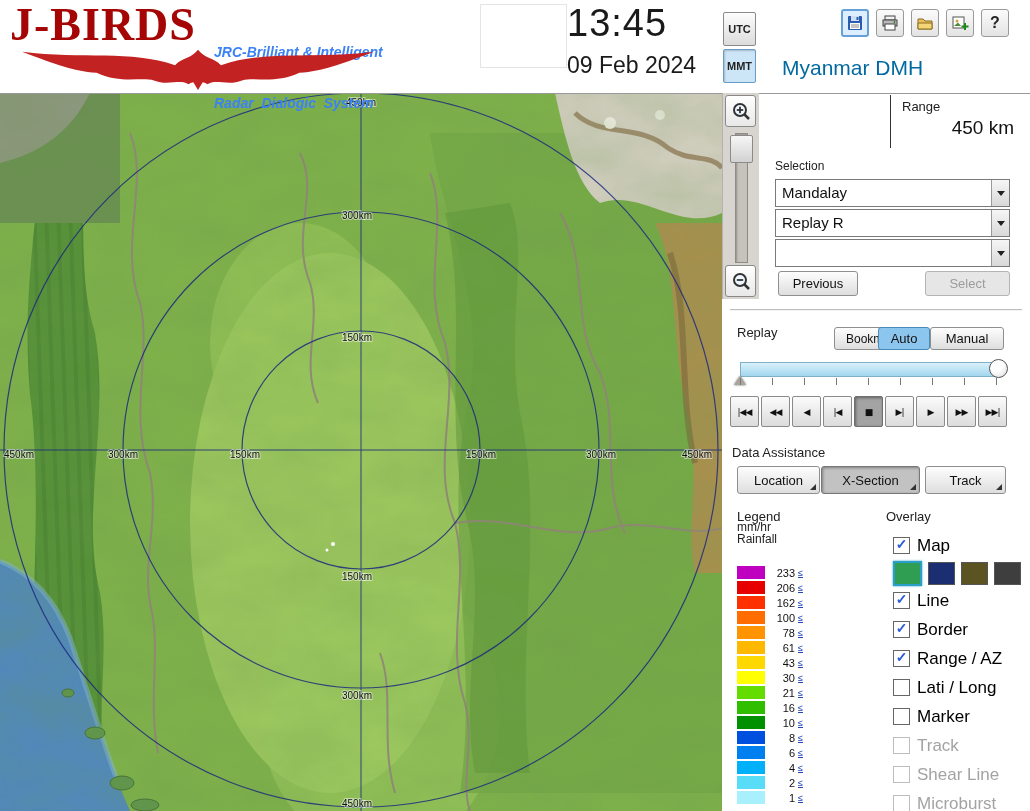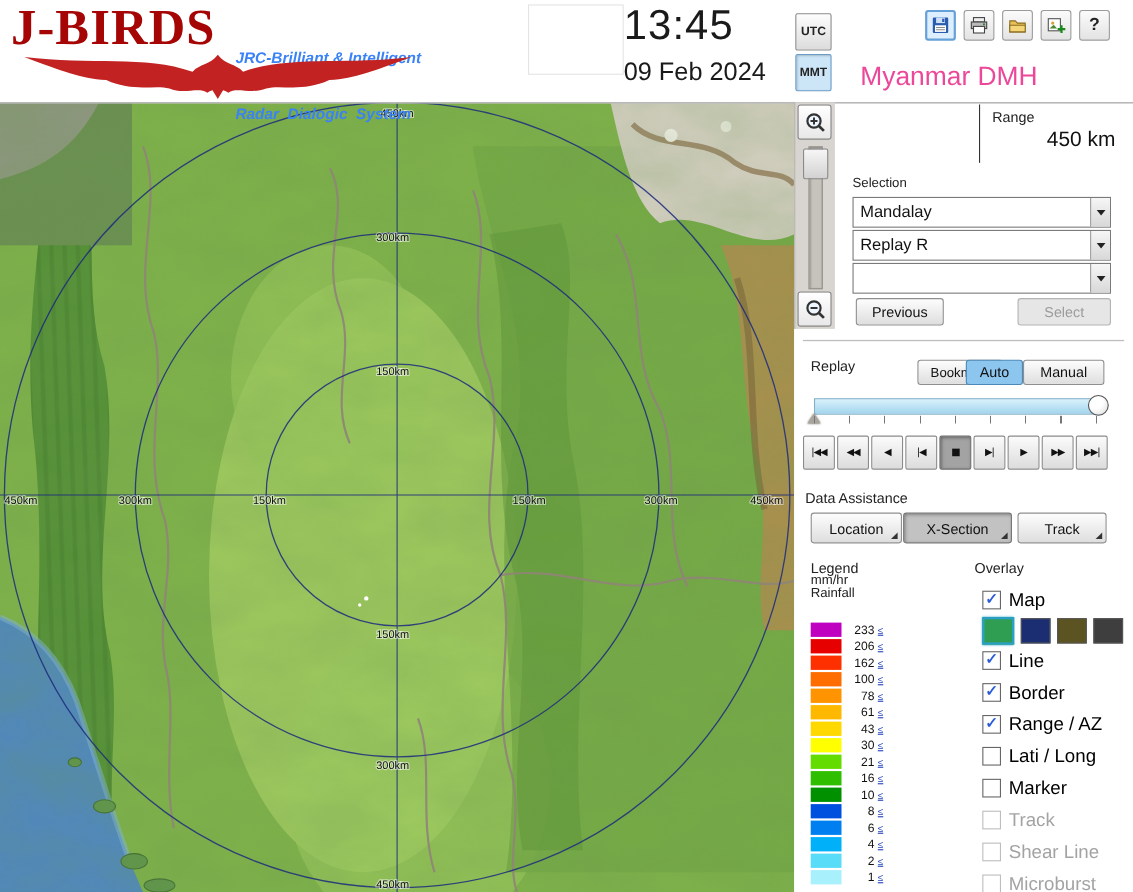--- a/index.html
+++ b/index.html
@@ -34,21 +34,21 @@
   .zoomstrip{position:absolute;left:722px;top:93px;width:36px;height:206px;background:#d8d5d0;border-left:1px solid #b5b2ad;z-index:6;}
   .zoombtn{position:absolute;left:2px;width:31px;height:32px;background:linear-gradient(#ffffff,#e8e8e8);border:1px solid #8a8a8a;border-radius:3px;
            display:flex;align-items:center;justify-content:center;padding:0;cursor:pointer;}
   .zoom-in{top:2px;}
   .zoom-out{top:172px;}
   .zoomtrack{position:absolute;left:12px;top:40px;width:11px;height:128px;background:#c6c2bc;border:1px solid #8f8c86;box-shadow:inset 1px 1px 2px rgba(0,0,0,.25);}
   .zoomthumb{position:absolute;left:7px;top:42px;width:21px;height:26px;background:linear-gradient(#f6f6f6,#d2d2d2);border:1px solid #8a8a8a;border-radius:2px;cursor:grab;}
 
   
   .panel{position:absolute;left:722px;top:93px;width:308px;height:718px;background:#fff;z-index:4;}
-  .station{position:absolute;left:782px;top:56px;font-size:24px;color:#ec4899;z-index:6;}
+  .station{position:absolute;left:782px;top:56px;font-size:21px;color:#0369a1;z-index:6;}
   .range-sep{position:absolute;left:168px;top:2px;width:1px;height:53px;background:#333;}
   .range-label{position:absolute;left:180px;top:6px;font-size:13px;color:#222;}
   .range-value{position:absolute;right:16px;top:24px;font-size:19px;color:#111;}
   .sec-label{position:absolute;font-size:13px;color:#222;}
   .lbl-selection{left:53px;top:66px;font-size:12px;}
   .dd{position:absolute;left:53px;width:233px;height:26px;border:1px solid #7a7a7a;background:#fff;display:flex;align-items:stretch;}
   .dd-val{flex:1;font-size:15px;color:#111;padding:4px 6px;overflow:hidden;white-space:nowrap;}
   .dd-btn{width:17px;border-left:1px solid #9a9a9a;background:linear-gradient(#f6f6f6,#d8d8d8);display:flex;align-items:center;justify-content:center;cursor:pointer;}
   .dd-arrow{width:0;height:0;border-left:4px solid transparent;border-right:4px solid transparent;border-top:5px solid #222;}
   .btn{position:absolute;background:linear-gradient(#fdfdfd,#dedede);border:1px solid #8f8f8f;border-radius:3px;font-family:inherit;font-size:13px;color:#111;cursor:pointer;}

